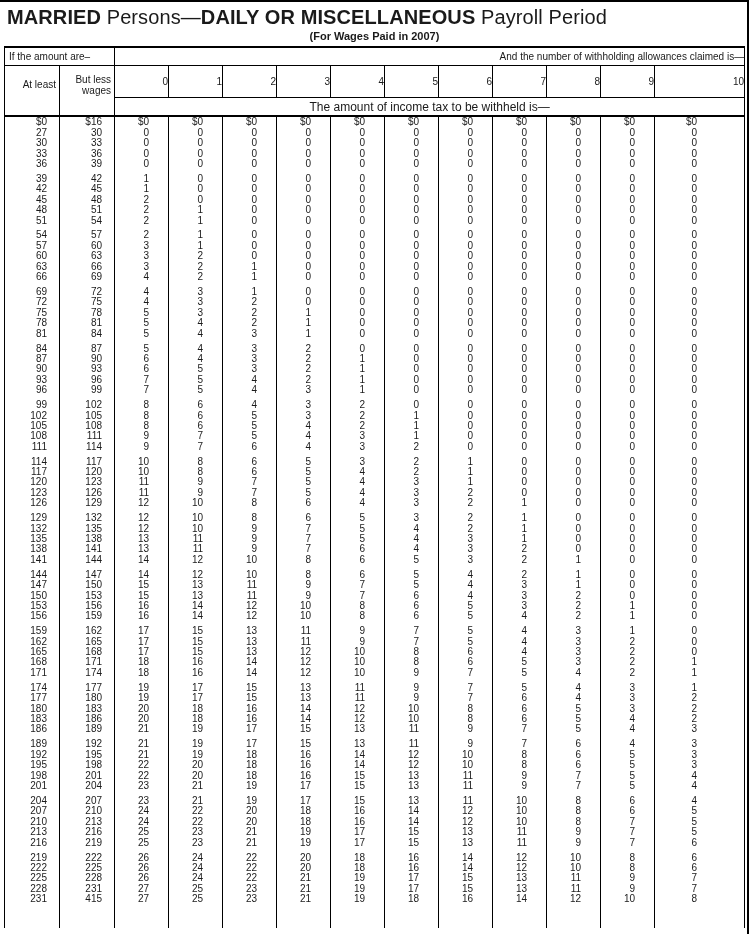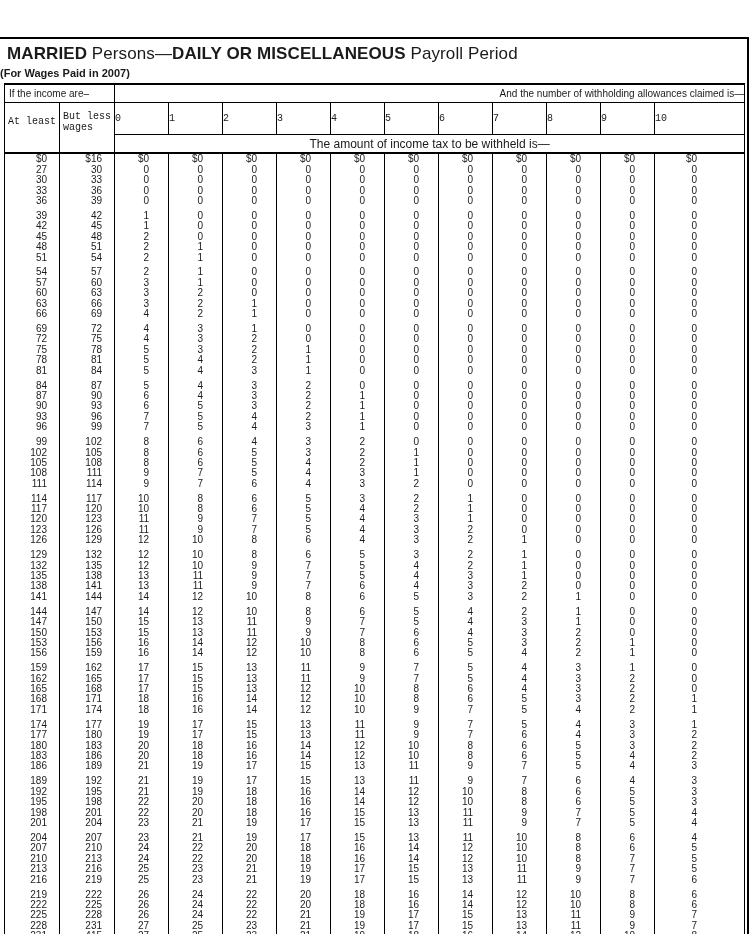--- a/index.html
+++ b/index.html
@@ -10,28 +10,28 @@
     font-family:"Liberation Sans", sans-serif;
     position:relative;
     overflow:hidden;
   }
   .page { width:749px; height:934px; position:relative; }
   .edge-top { position:absolute; top:0; left:0; width:749px; height:2px; background:#000; }
   .edge-right { position:absolute; top:0; right:0; width:2px; height:934px; background:#000; }
 
   .title {
     padding:7px 0 0 7px;
-    font-size:17px;
+    font-size:20px;
     line-height:20px;
     white-space:nowrap;
     letter-spacing:0.1px;
-    margin-top:37px;
   }
   .title .b { font-weight:bold; }
   .subtitle {
+    text-align:center;
     font-weight:bold;
     font-size:11px;
     margin-top:3px;
     margin-bottom:4px;
   }
 
   table.wh {
     border-collapse:collapse;
     table-layout:fixed;
     margin-left:4px;
@@ -40,21 +40,21 @@
     border-right:1px solid #000;
     border-top:2px solid #000;
   }
   table.wh td, table.wh th { padding:0; font-weight:normal; }
 
   
   .hr1 td { height:17px; font-size:10px; vertical-align:middle; }
   .wages-label { text-align:left; padding-left:4px !important; border-bottom:1px solid #000; }
   .allowances-label { text-align:right; border-left:1px solid #000; border-bottom:1px solid #000; }
 
-  .hr2 td, .hr2 th { height:31px; font-size:10px; vertical-align:middle; text-align:left;font-family:Liberation Mono, monospace; }
+  .hr2 td, .hr2 th { height:31px; font-size:10px; vertical-align:middle; text-align:right; }
   .atleast, .butless {
     vertical-align:middle; text-align:center;
     border-bottom:2px solid #000;
     padding:0 3px 12px 3px !important;
     line-height:11px;
   }
   .butless { border-left:1px solid #000; }
   .h-num { border-left:1px solid #000; border-bottom:1px solid #000; }
 
   .hr3 td { height:17px; font-size:12px; }
@@ -101,21 +101,21 @@
       <col style="width:54px">
         <col style="width:54px">
         <col style="width:54px">
         <col style="width:54px">
       <col style="width:54px">
         <col style="width:54px">
         <col style="width:90px">
     </colgroup>
     <tbody>
       <tr class="hr1">
-        <td colspan="2" class="wages-label">If the income are–</td>
+        <td colspan="2" class="wages-label">If the amount are–</td>
         <td colspan="11" class="allowances-label">And the number of withholding allowances claimed is—</td>
       </tr>
       <tr class="hr2" id="allowance-header-row">
         <td rowspan="2" class="atleast">At least</td>
         <td rowspan="2" class="butless">But less wages</td>
 
       <th class="h-num">0</th>
           <th class="h-num">1</th>
           <th class="h-num">2</th>
           <th class="h-num">3</th>

